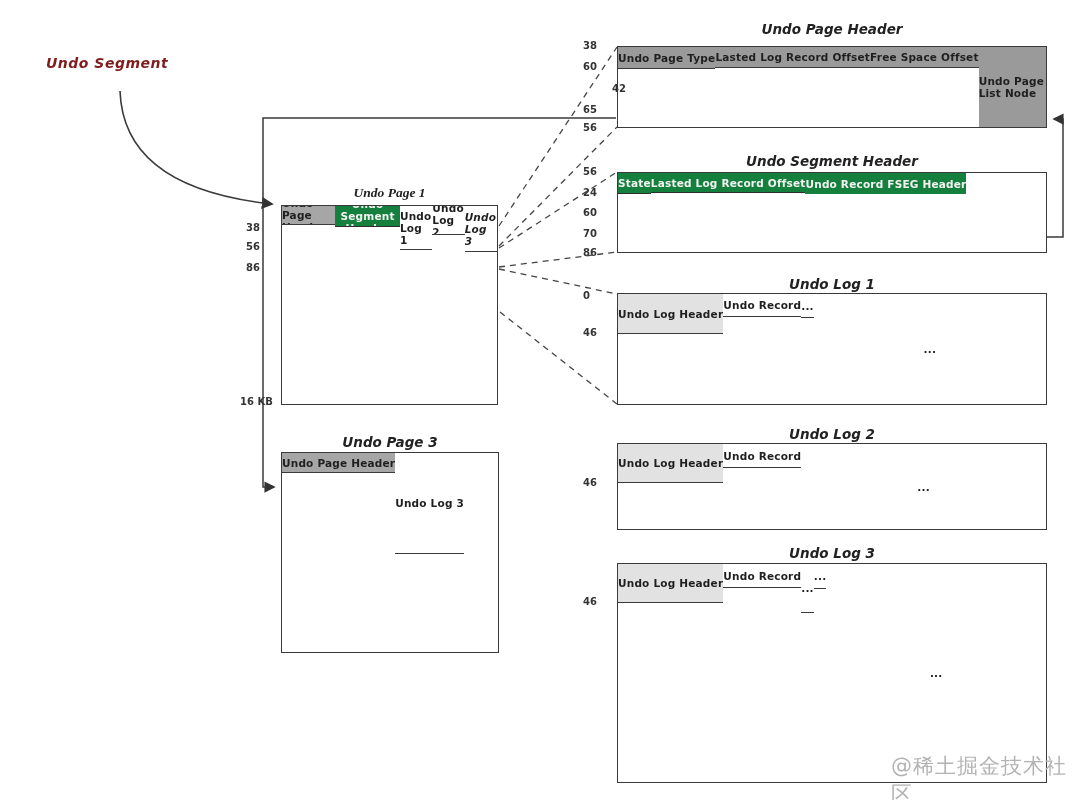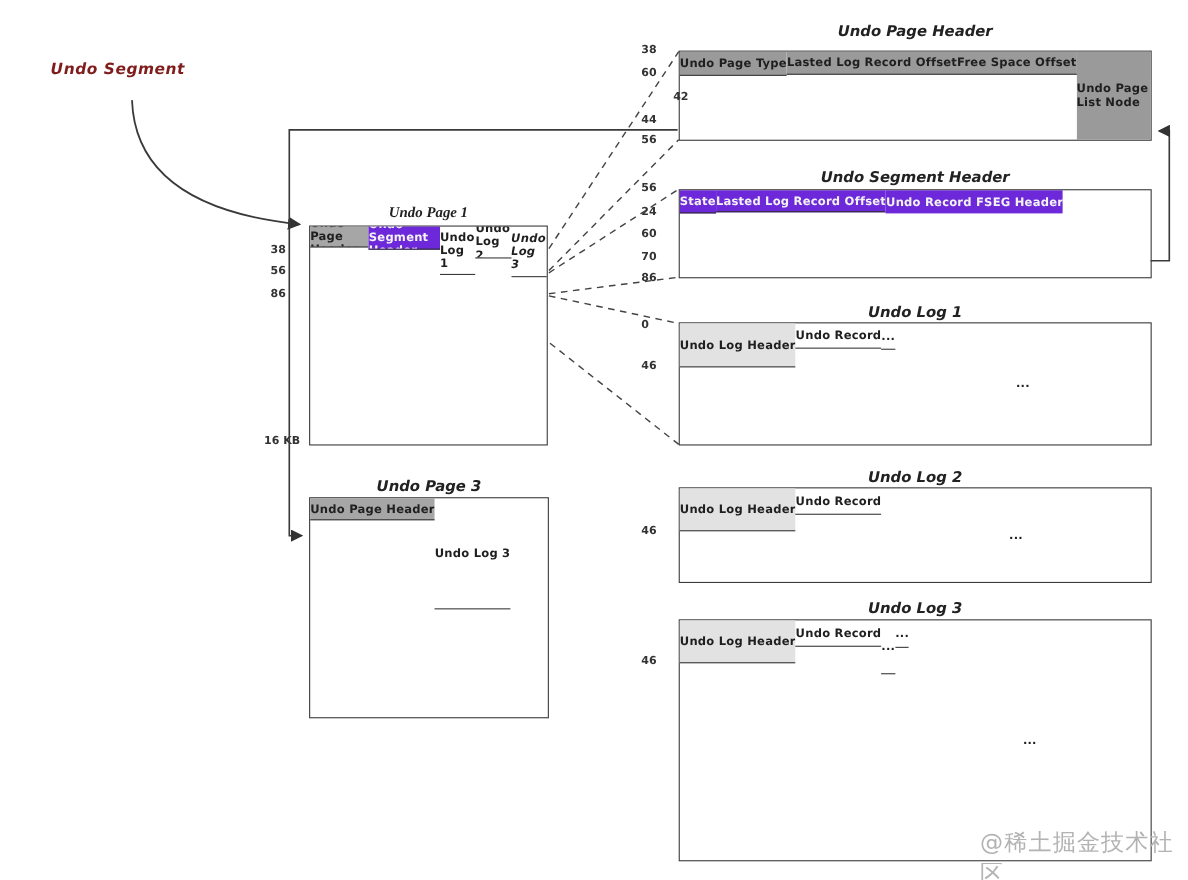--- a/index.html
+++ b/index.html
@@ -17,21 +17,21 @@
   }
   .row {
     display:flex; align-items:center; justify-content:center;
     border-bottom:1px solid #3a3a3a;
     font-size:10.5px; font-weight:bold; letter-spacing:.2px;
     color:#1f1f1f; overflow:hidden;
   }
   .row:last-child { border-bottom:none; }
   .gray       { background:#a6a6a6; }
   .gray-table { background:#9a9a9a; }
-  .dark       { background:#6d28d9; color:#f2f2f2; border-bottom-color:#2e2e2e; }
+  .dark       { background:#15803d; color:#f2f2f2; border-bottom-color:#2e2e2e;text-align:center; }
   .light      { background:#e2e2e2; }
   .italic     { font-style:italic; }
   
   .title {
     position:absolute; text-align:center;
     font-size:13.5px; font-weight:bold; font-style:italic; color:#222;
   }
   .seg-label {
     position:absolute; left:46px; top:55px;
     font-size:14px; font-weight:bold; font-style:italic; color:#7f1d1d;
@@ -108,21 +108,21 @@
   <div class="title" style="left:617px; top:21px; width:430px;">Undo Page Header</div>
   <div class="box" style="left:617px; top:46px; width:430px; height:82px;">
     <div class="row gray-table" style="height:22px;">Undo Page Type</div>
     <div class="row gray-table" style="height:21px;">Lasted Log Record Offset</div>
     <div class="row gray-table" style="height:21px;">Free Space Offset</div>
     <div class="row gray-table" style="flex:1;">Undo Page List Node</div>
   </div>
   <span class="off" style="left:583px; top:40px;">38</span>
   <span class="off" style="left:583px; top:61px;">60</span>
   <span class="off" style="left:612px; top:83px;">42</span>
-  <span class="off" style="left:583px; top:104px;">44</span>
+  <span class="off" style="left:583px; top:104px;">65</span>
   <span class="off" style="left:583px; top:122px;">56</span>
 
   <div class="title" style="left:617px; top:153px; width:430px;">Undo Segment Header</div>
   <div class="box" style="left:617px; top:172px; width:430px; height:81px;">
     <div class="row dark" style="height:21px;">State</div>
     <div class="row dark" style="height:20px;">Lasted Log Record Offset</div>
     <div class="row dark" style="height:21px;">Undo Record FSEG Header</div>
   </div>
   <span class="off" style="left:583px; top:166px;">56</span>
   <span class="off" style="left:583px; top:187px;">24</span>

